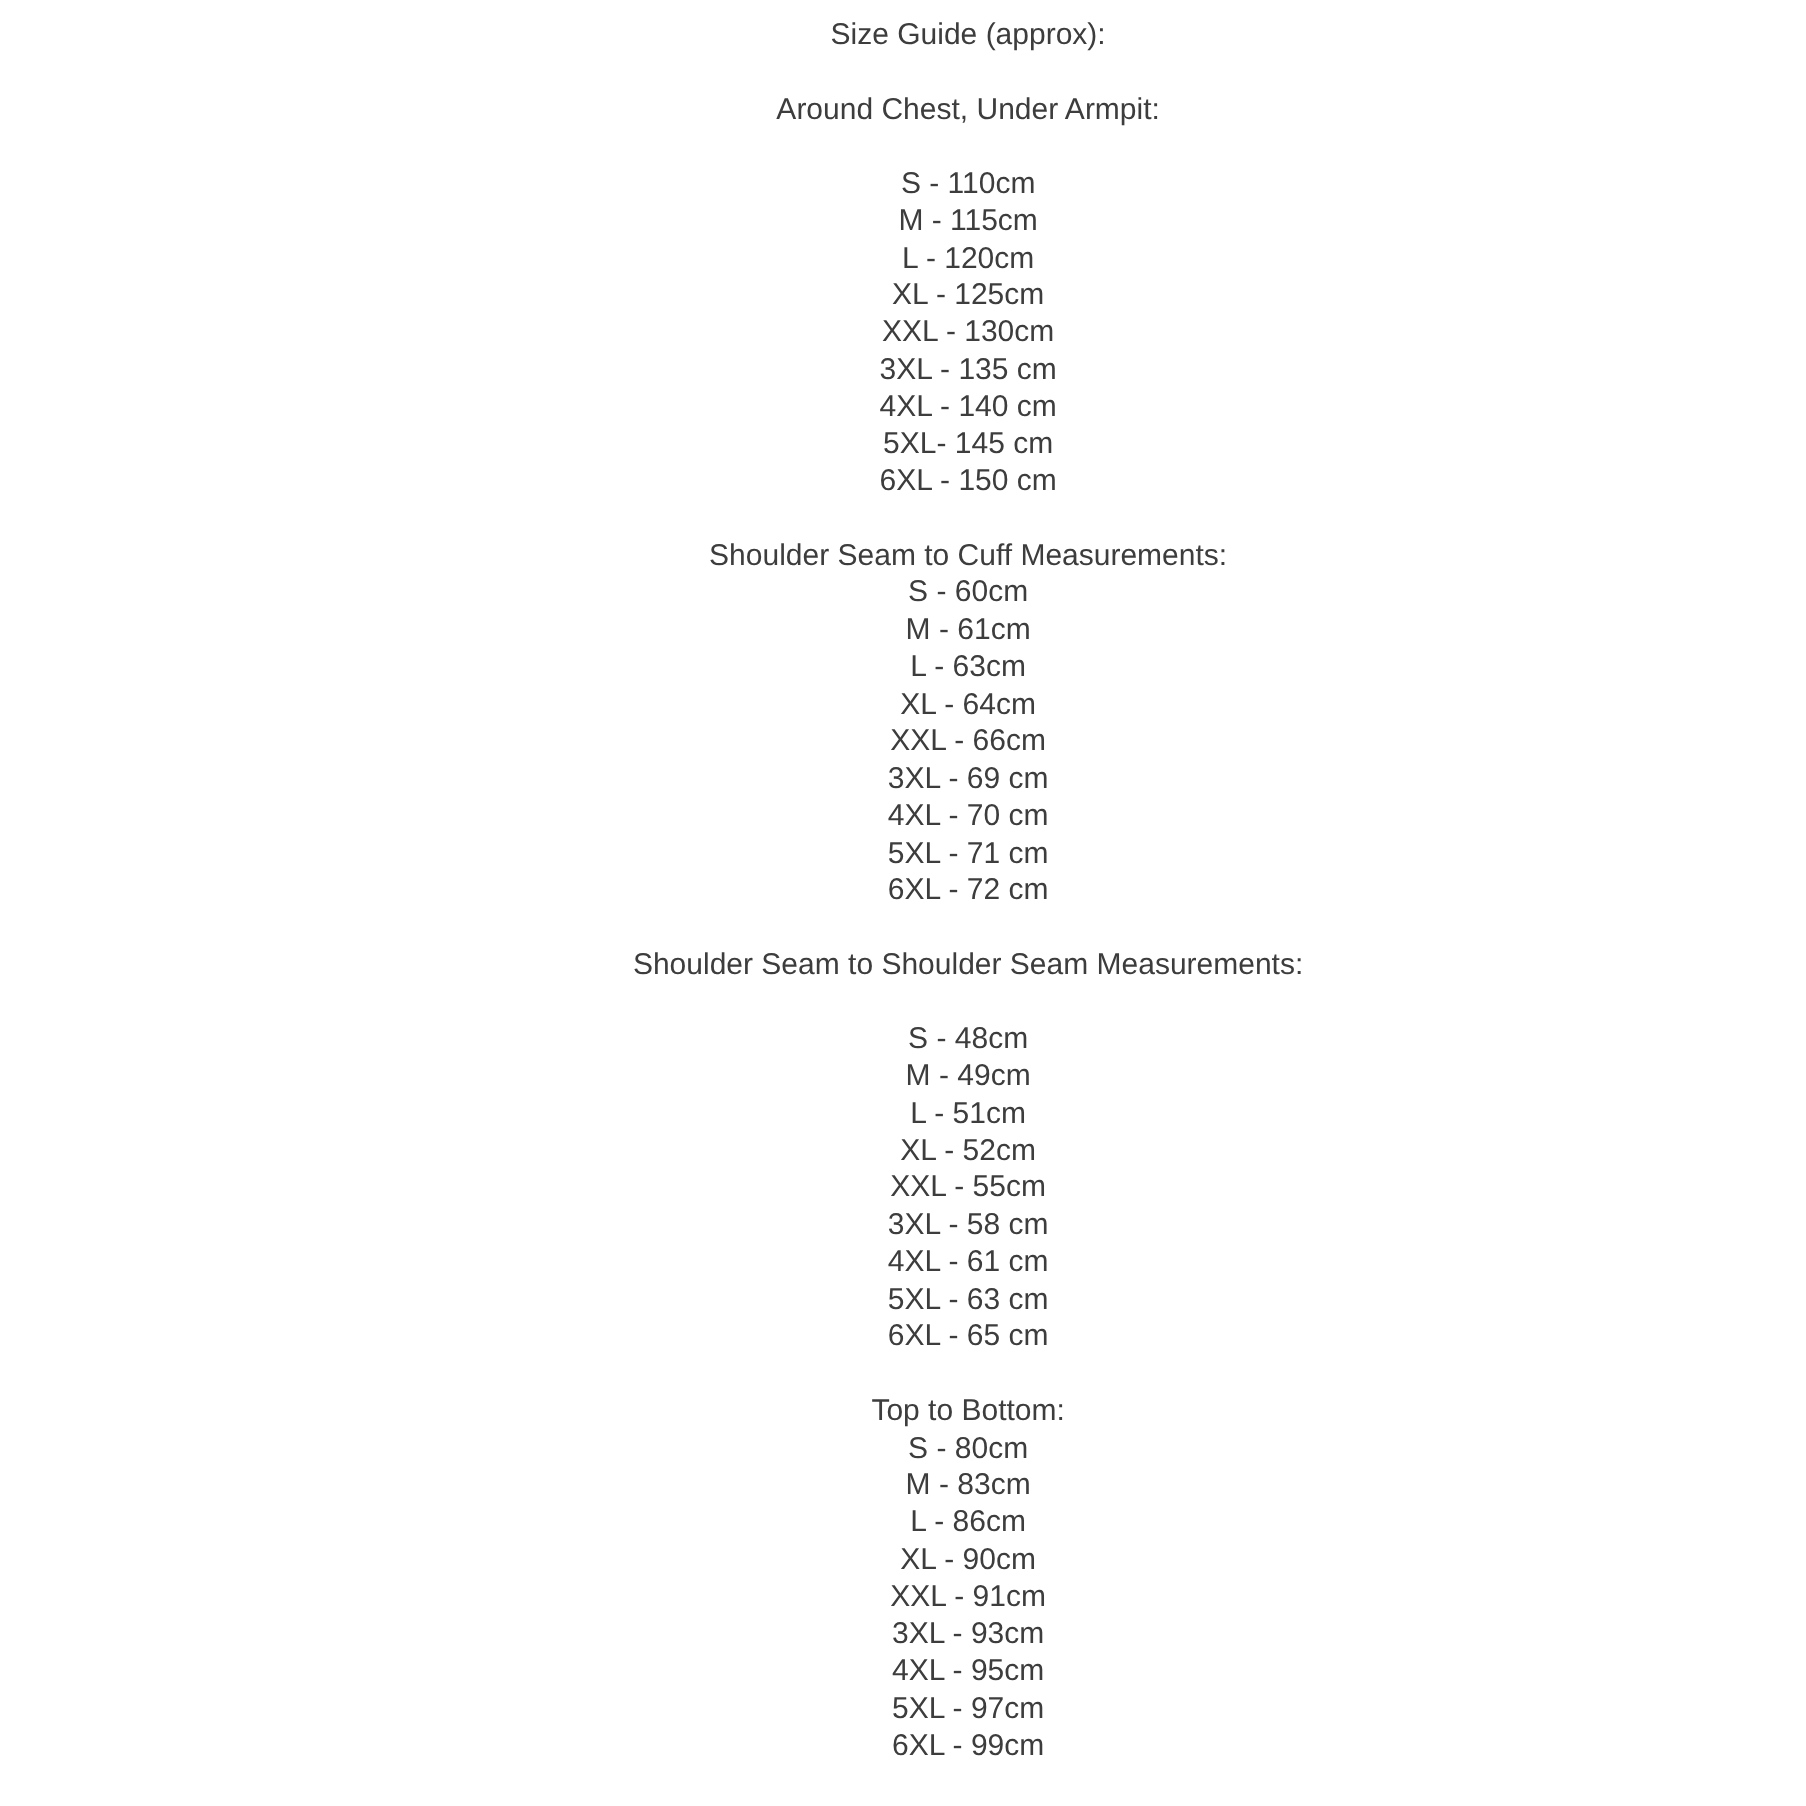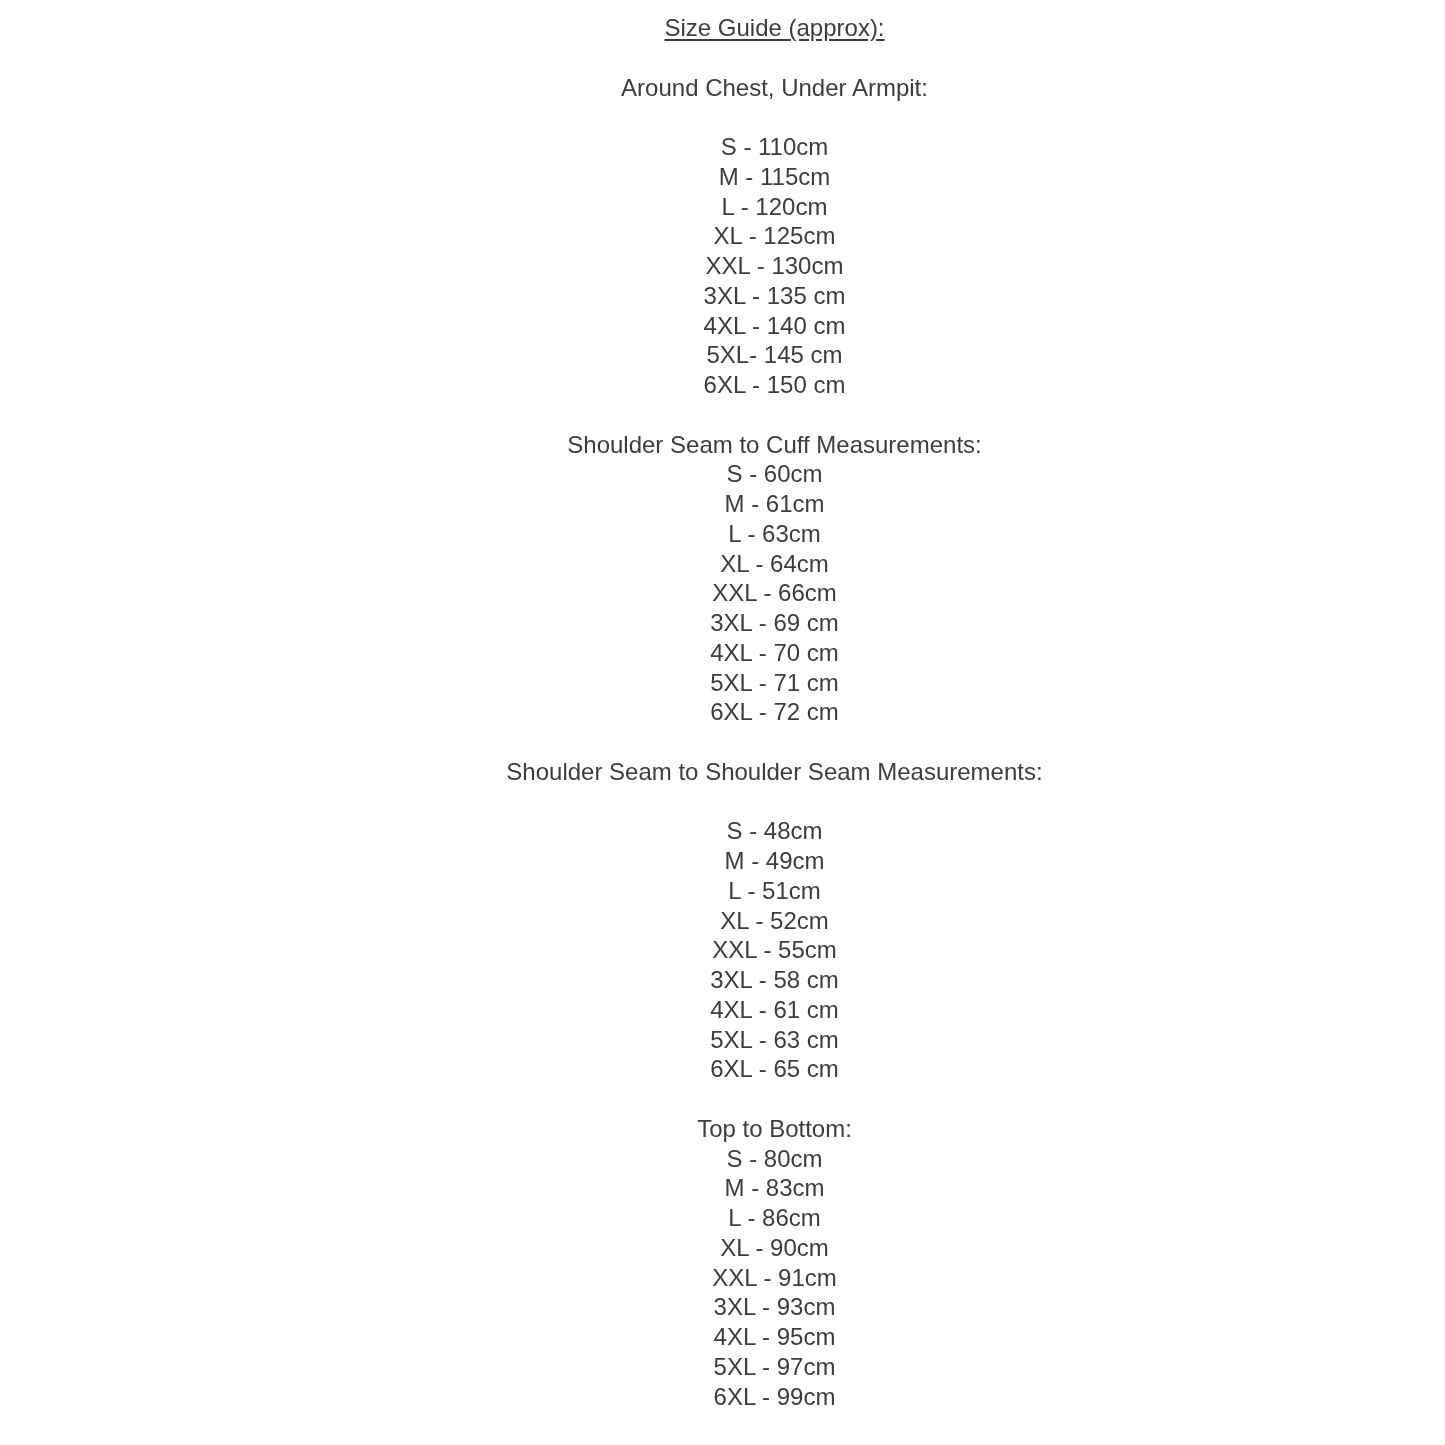--- a/index.html
+++ b/index.html
@@ -19,21 +19,20 @@
       box-sizing: border-box;
       width: 100%;
       padding-top: 13px;
       text-align: center;
       transform: translateX(52px);
       font-size: 24px;
       line-height: 29.75px;
     }
     .title {
       display: inline-block;
-      text-decoration: underline;
       text-underline-offset: 3px;
     }
     .section {
       margin-top: 29.75px;
     }
     .heading {
       white-space: pre;
     }
     .heading.gap {
       margin-bottom: 29.75px;

